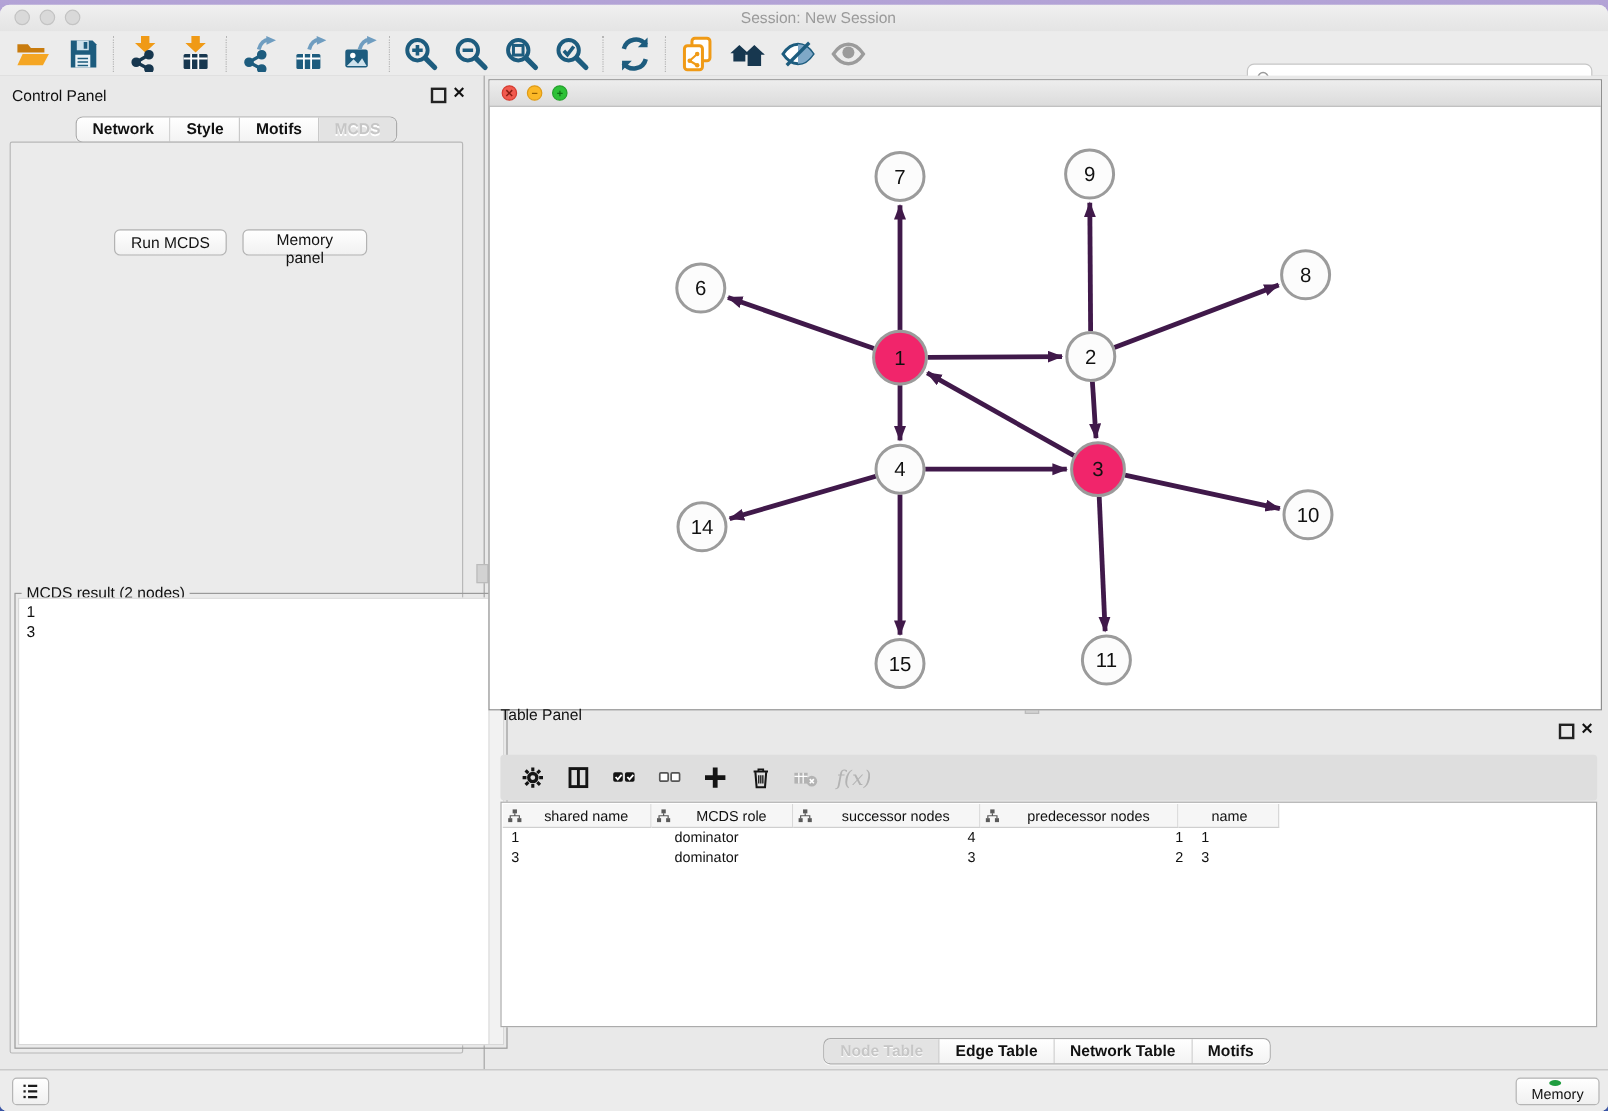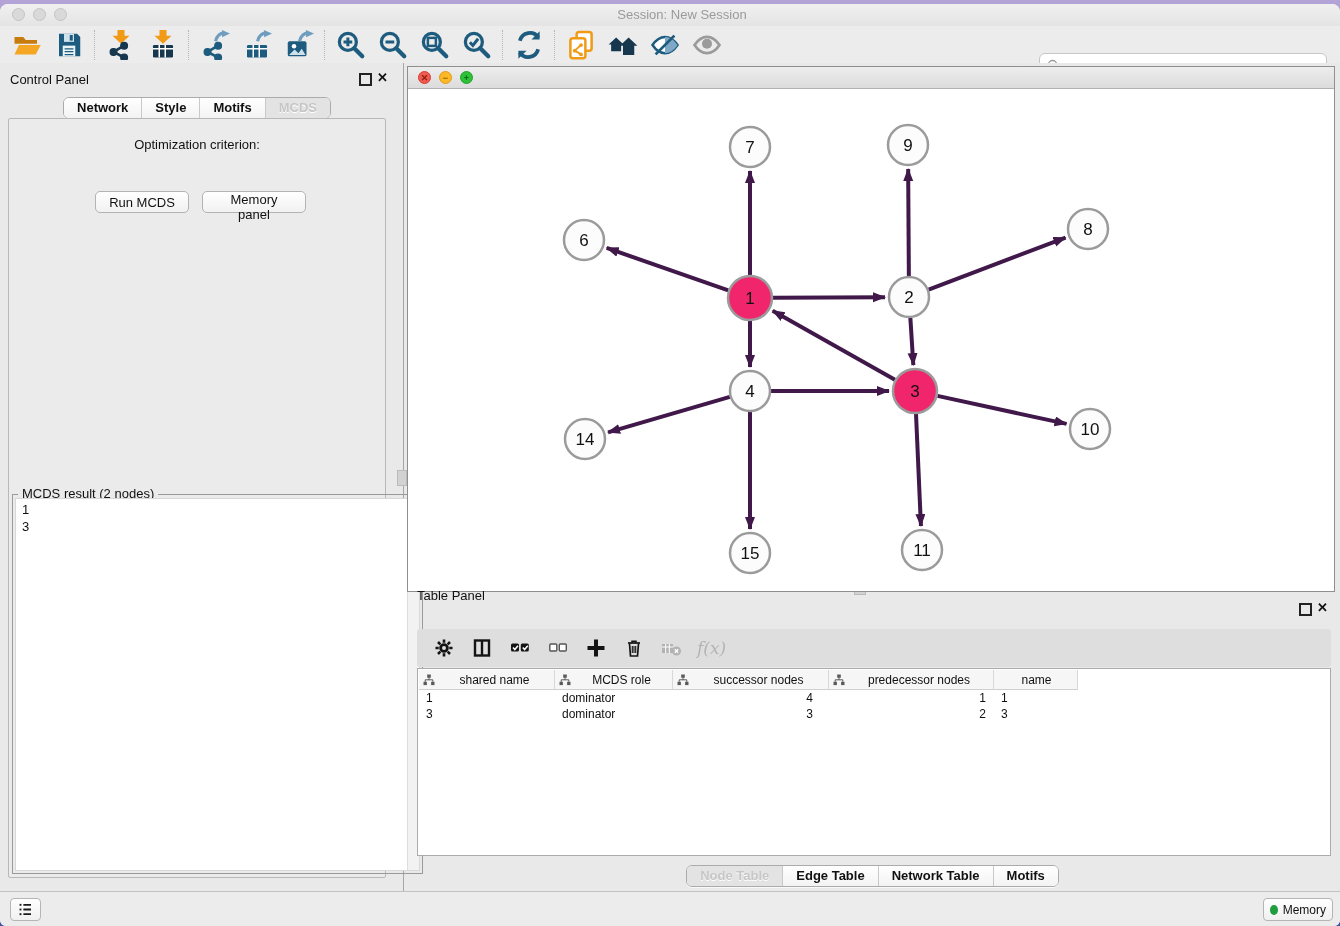--- a/index.html
+++ b/index.html
@@ -45,21 +45,21 @@
   .tablepanel-title{position:absolute;left:417px;top:584px;font-size:13px;color:#111;}
   .tp-toolbar{position:absolute;left:417px;top:625px;width:914px;height:38px;background:#dedede;border-radius:3px;display:flex;align-items:center;padding-left:8px;box-sizing:border-box;}
   .tp-btn{width:30px;height:28px;margin:0 4px;display:flex;align-items:center;justify-content:center;background:none;border:none;padding:0;}
   .tbl{position:absolute;left:417px;top:664px;width:914px;height:188px;background:#fff;border:1px solid #ababab;box-sizing:border-box;overflow:hidden;}
   .tbl-header{position:absolute;left:1px;top:1px;height:20px;display:flex;}
   .th{display:flex;align-items:center;background:#f6f6f6;border-right:1px solid #d8d8d8;border-bottom:1px solid #cfcfcf;box-sizing:border-box;font-size:12px;color:#111;padding:0 2px 0 4px;}
   .th .thlabel{flex:1;text-align:center;}
   .trow{position:absolute;left:1px;height:16px;display:flex;}
   .td{font-size:12px;color:#111;box-sizing:border-box;line-height:16px;white-space:nowrap;overflow:hidden;}
   .statusbar{position:absolute;left:0;bottom:0;width:100%;height:34px;background:#ececec;border-top:1px solid #c2c2c2;}
-  .sb-btn{position:absolute;height:23px;background:linear-gradient(#ffffff,#f0f0f0);border:1px solid #b5b5b5;border-radius:4px;display:flex;align-items:center;justify-content:center;font-size:12px;color:#111;box-sizing:border-box;}
+  .sb-btn{position:absolute;height:23px;background:linear-gradient(#ffffff,#f0f0f0);border:1px solid #b5b5b5;border-radius:4px;display:flex;align-items:center;justify-content:center;font-size:12px;color:#111;box-sizing:border-box;flex-direction:column;}
   .divider-v{position:absolute;left:403px;top:59px;width:1px;height:829px;background:#a6a6a6;}
   .grip{position:absolute;background:#d2d2d2;border:1px solid #bbb;box-sizing:border-box;}
 </style>
 </head>
 <body>
 
 <div class="window">
 
   <div class="titlebar">
     <span class="tl-dot tl-inactive" style="left:12px"></span>
@@ -264,21 +264,20 @@
       <div class="segtabs" id="control-tabs">
           <div class="segtab">Network</div>
           <div class="segtab">Style</div>
           <div class="segtab">Motifs</div>
           <div class="segtab selected">MCDS</div>
         </div>
     </div>
 
     <div class="cp-content" style="top:55px;height:760px;"></div>
 
-    <div style="position:absolute;left:0;top:74px;width:394px;text-align:center;font-size:13px;color:#111;">Optimization criterion:</div>
 
 
     <button class="btn" style="position:absolute;left:95px;top:128px;width:94px;">Run MCDS</button>
     <button class="btn" style="position:absolute;left:202px;top:128px;width:104px;">Memory panel</button>
 
     <div class="groupbox" style="top:431px;">
       <span class="legend">MCDS result (2 nodes)</span>
       <div class="inner">
         <div id="mcds-result-lines" style="padding-top:2px;">
             <div class="result-line">1</div>
@@ -437,21 +436,21 @@
         <span style="display:flex">
           <svg width="30" height="22" viewBox="0 0 30 22">
             <text x="2" y="17" font-size="17" font-style="italic" font-family="DejaVu Serif, serif" fill="#b3b3b3">f(x)</text>
           </svg>
         </span>
       </button>
     </div>
 
   <div class="tbl">
     <div class="tbl-header" id="table-header">
-        <div class="th" style="width: 136px;">
+        <div class="th" style="width: 124px;">
           <span style="display:flex;margin-right:2px">
             <svg width="12" height="12" viewBox="0 0 12 12">
               <g fill="#5a5a5a">
                 <rect x="4.2" y="0.5" width="3.6" height="3.3"></rect>
                 <rect x="0.5" y="7.8" width="3.4" height="3.3"></rect>
                 <rect x="8.1" y="7.8" width="3.4" height="3.3"></rect>
               </g>
               <path d="M6 3.8v2M2.2 7.8V5.8h7.6v2" stroke="#5a5a5a" fill="none"></path>
             </svg>
           </span>

